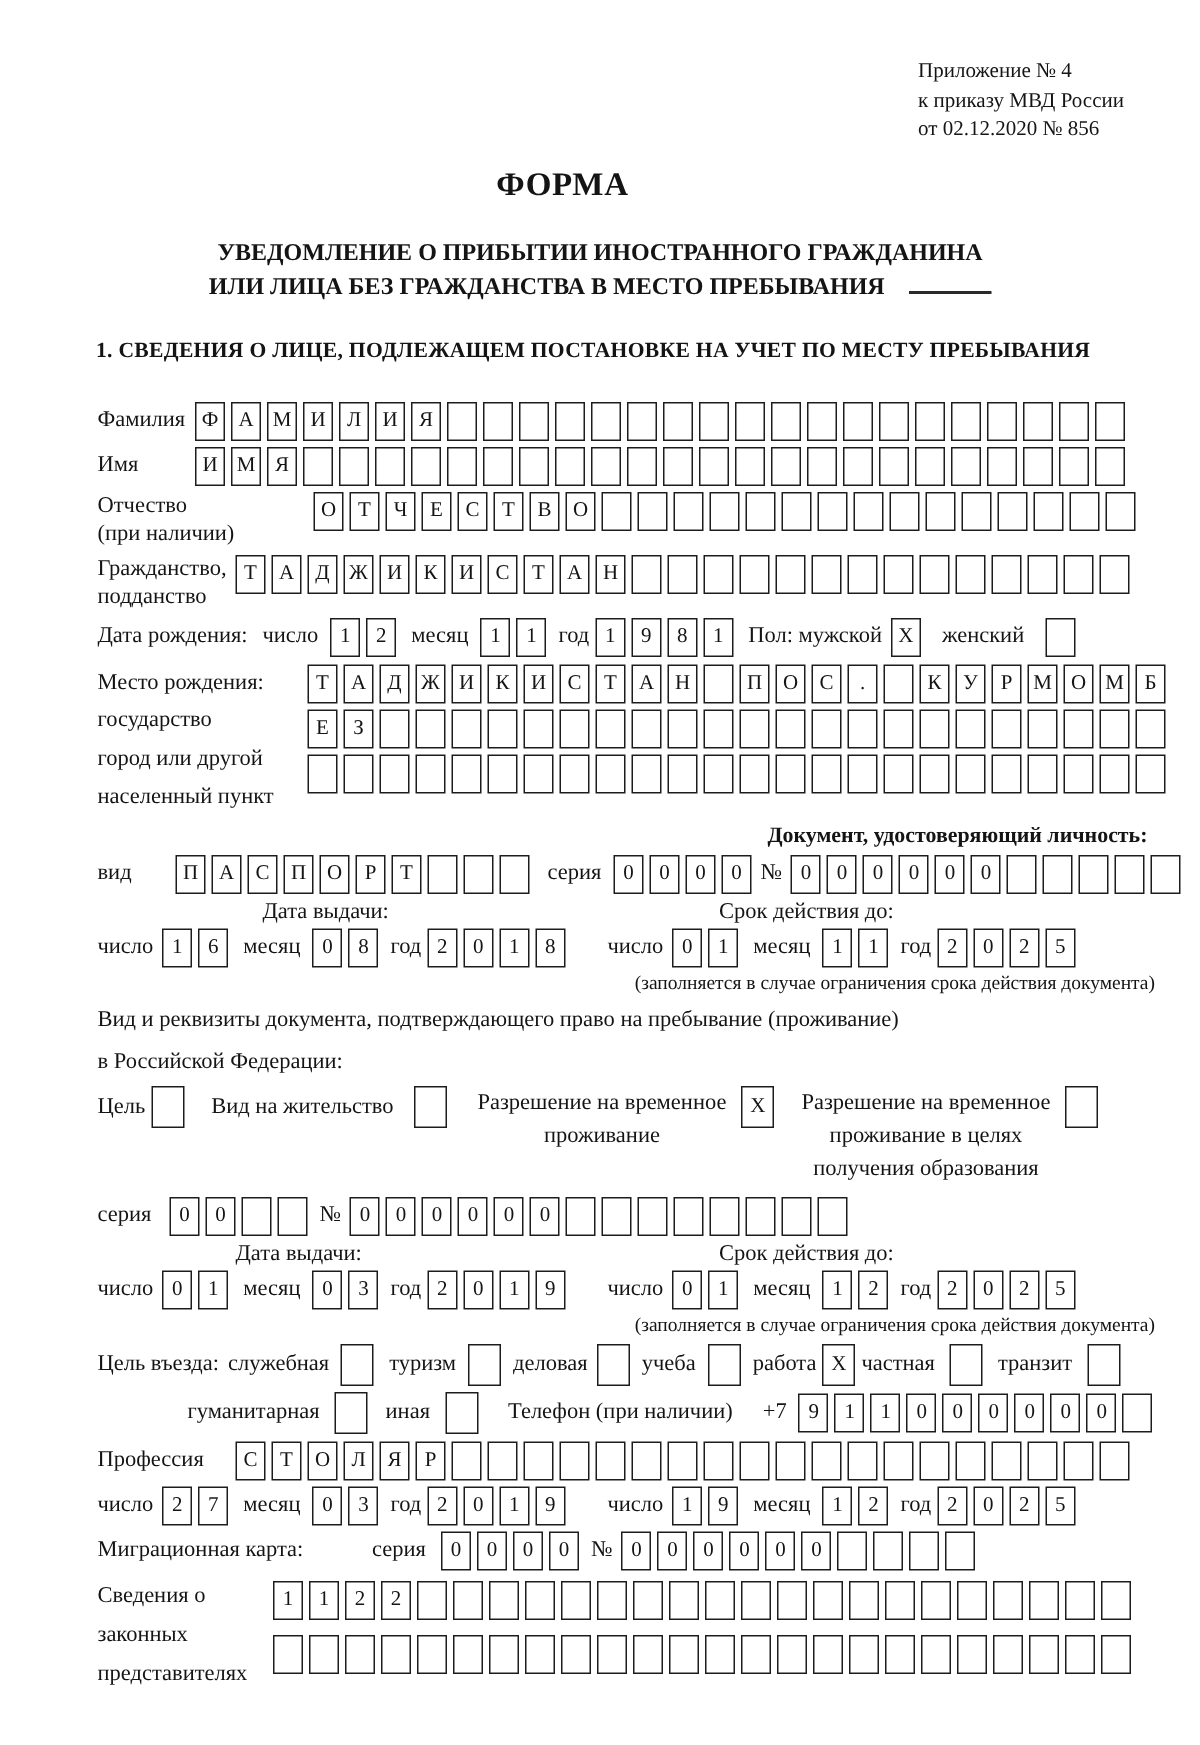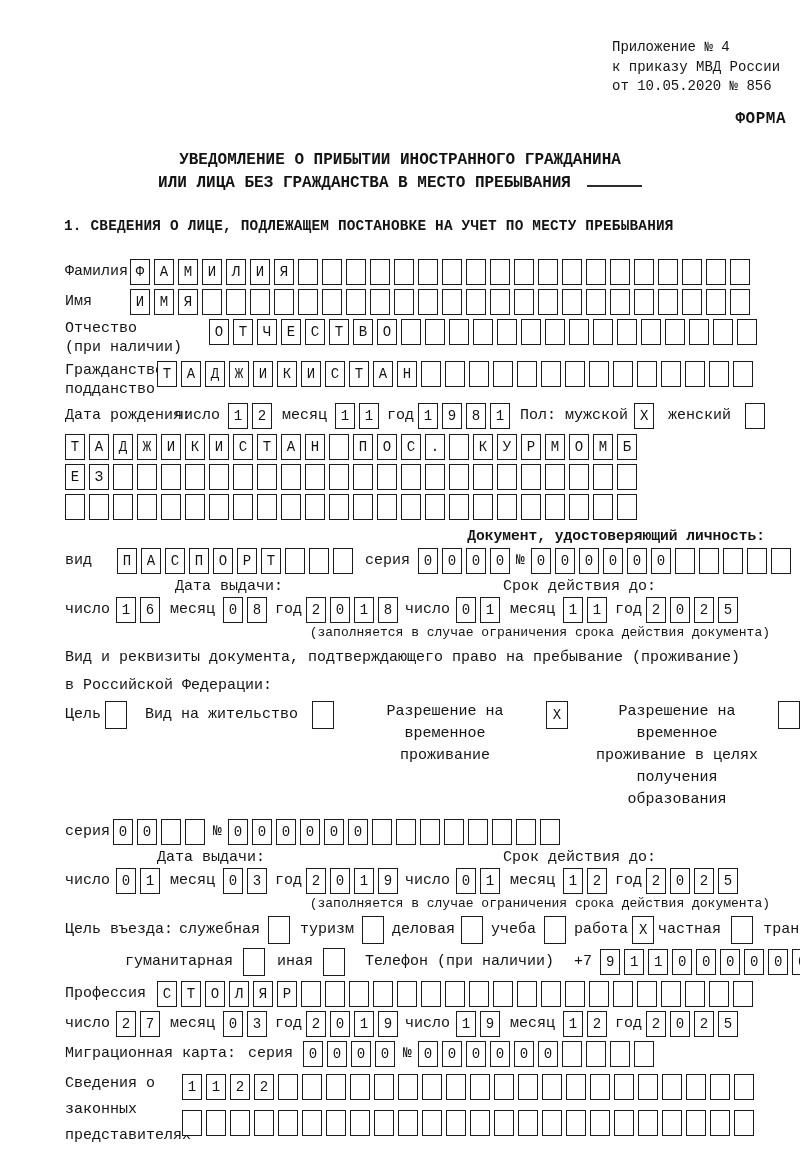--- a/index.html
+++ b/index.html
@@ -1,25 +1,25 @@
 <!DOCTYPE html>
 <html><head>
 <meta charset="utf-8">
 <style>
   * { margin:0; padding:0; box-sizing:border-box; }
   html,body { background:#fff; }
   .page {
     position:relative; width:800px; height:1163px; margin:0 auto;
     background:#ffffff; color:#141414;
-    font-family:Liberation Mono, monospace;
+    font-family:Liberation Serif, serif;
     overflow:hidden; padding-top:38px;
   }
   .hdr { margin-left:612px; font-size:14px; line-height:19.5px; white-space:nowrap; }
   .hdr2 { margin-left:612px; margin-top:4px; font-size:13px; line-height:18.5px; white-space:nowrap; }
-  .forma { text-align:right; padding-right:14px; font-weight:bold; font-size:16px; margin-top:13px; letter-spacing:0.5px; }
+  .forma { text-align:center; padding-right:50px; font-weight:bold; font-size:22px; margin-top:13px; letter-spacing:0.5px; }
   .title { text-align:center; font-weight:bold; font-size:16px; line-height:23px; margin-top:21px; }
   .uline { display:inline-block; width:55px; border-bottom:2.2px solid #2a2a2a; margin-left:16px; }
   .sec { margin:23px 0 0 64px; font-weight:bold; font-size:14.4px; letter-spacing:0.2px; white-space:nowrap; }
 
   .row { display:flex; align-items:center; margin:0 0 4px 65px; }
   .row.top { align-items:flex-start; }
   .lbl { font-size:15px; white-space:nowrap; }
   .lblcol { font-size:15px; line-height:19px; white-space:nowrap; }
   .cells { display:flex; gap:4px; }
   .cell {
@@ -49,21 +49,21 @@
   .rep-lbl { line-height:26px; font-size:15px; white-space:nowrap; }
 </style>
 </head>
 <body>
 
 <div class="page">
 
   <div class="hdr">
     <div>Приложение № 4</div>
     <div>к приказу МВД России</div>
-    <div>от 10.05.2020 № 856</div>
+    <div>от 02.12.2020 № 856</div>
   </div>
   <div class="forma">ФОРМА</div>
 
   <div class="title">
     <div>УВЕДОМЛЕНИЕ О ПРИБЫТИИ ИНОСТРАННОГО ГРАЖДАНИНА</div>
     <div><span>ИЛИ ЛИЦА БЕЗ ГРАЖДАНСТВА В МЕСТО ПРЕБЫВАНИЯ</span><span class="uline"></span></div>
   </div>
 
   <div class="sec">1. СВЕДЕНИЯ О ЛИЦЕ, ПОДЛЕЖАЩЕМ ПОСТАНОВКЕ НА УЧЕТ ПО МЕСТУ ПРЕБЫВАНИЯ</div>
 
@@ -220,20 +220,26 @@
     <span class="cells ml6">
         <span class="cell">X</span>
       </span>
     <span class="lbl ml14">женский</span>
     <span class="cells ml14">
         <span class="cell"></span>
       </span>
   </div>
 
   <div class="row top" style="margin-top:5px">
+    <span class="bp-lbl w140">
+      <span style="display:block">Место рождения:</span>
+      <span style="display:block">государство</span>
+      <span style="display:block">город или другой</span>
+      <span style="display:block">населенный пункт</span>
+    </span>
     <span class="vrows">
       <span class="cells">
           <span class="cell">Т</span>
           <span class="cell">А</span>
           <span class="cell">Д</span>
           <span class="cell">Ж</span>
           <span class="cell">И</span>
           <span class="cell">К</span>
           <span class="cell">И</span>
           <span class="cell">С</span>

